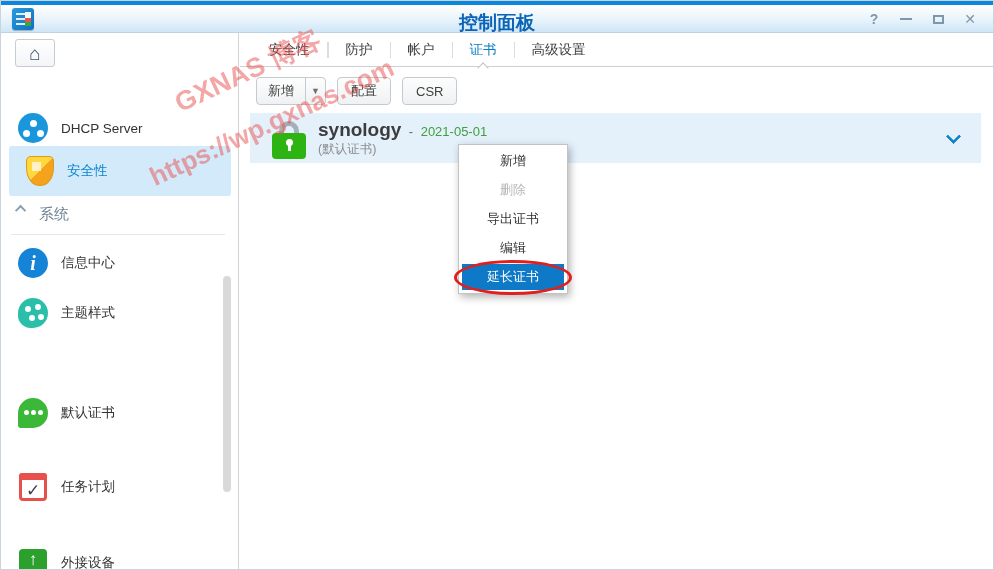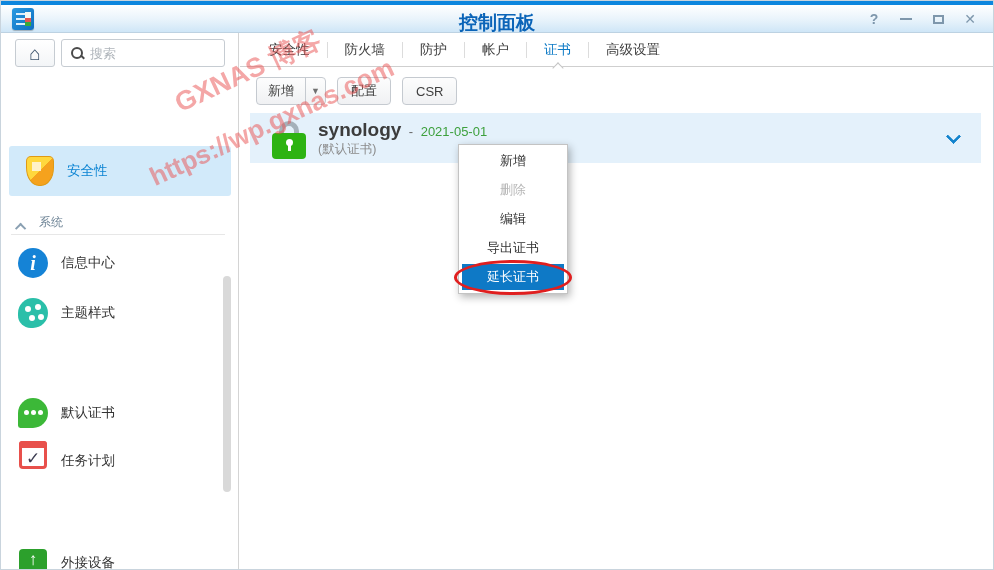--- a/index.html
+++ b/index.html
@@ -33,22 +33,22 @@
                display:flex; align-items:center; padding:0 8px; gap:6px; }
   .mag { position:relative; width:14px; height:14px; flex:0 0 auto; }
   .mag::before { content:""; position:absolute; left:1px; top:1px; width:8px; height:8px; border:2px solid #4a4a4a; border-radius:50%; }
   .mag::after { content:""; position:absolute; left:10px; top:10px; width:5px; height:2px; background:#4a4a4a; transform:rotate(45deg); }
   .searchbox input { border:none; outline:none; width:110px; font-size:13px; color:#333; background:transparent; }
   .searchbox input::placeholder { color:#aeb4ba; }
 
   .sitem { position:absolute; left:0; width:237px; height:50px; display:flex; align-items:center; gap:13px;
            padding-left:17px; font-size:13.5px; color:#333; cursor:pointer; }
   .sitem.selected { left:8px; width:222px; background:#d2eafa; border-radius:3px; color:#0d85d3; }
-  .sheader { position:absolute; left:17px; width:204px; height:26px; display:flex; align-items:flex-end; gap:13px;
-             font-size:12px; color:#6e8496;font-family:Liberation Mono, monospace; }
+  .sheader { position:absolute; left:17px; width:204px; height:26px; display:flex; align-items:flex-start; gap:13px;
+             font-size:15px; color:#6e8496;font-family:Liberation Mono, monospace; }
   .sheader .chev-up { width:8px; height:8px; border-top:2px solid #8aa0b2; border-left:2px solid #8aa0b2;
                       transform:rotate(45deg) translateY(2px); }
   .sdivider { position:absolute; left:10px; width:214px; height:1px; background:#e7e7e7; }
   .thumb { position:absolute; left:222px; top:243px; width:8px; height:216px; background:#d9d9d9; border-radius:4px; }
 
   
   .ic { position:relative; width:30px; height:30px; flex:0 0 auto; }
   .ic-dhcp { background:#1a96dc; border-radius:50%; }
   .ic-dhcp i { position:absolute; left:12px; top:7px; width:7px; height:7px; border-radius:50%; background:#fff;
                box-shadow:-7px 10px 0 #fff, 7px 10px 0 #fff; }
@@ -147,26 +147,28 @@
         </div>
       <div class="wbtn close">✕</div>
     </div>
   </div>
 
   <div class="sidebar">
     <div class="searchrow">
       <div class="homebtn">
           <span>⌂</span>
         </div>
-      <div class="searchbox">
-        <span class="mag"></span>
-        <input type="text" placeholder="搜索" style="">
-      </div>
-    </div>
-
+    </div>
+
+    <div class="sitem" style="top:70px;">
+      <span class="ic ic-dhcp">
+          <i></i>
+        </span>
+      <span>DHCP Server</span>
+    </div>
 
     <div class="sitem selected" style="top:113px;">
       <span class="ic ic-shield">
           <i></i>
         </span>
       <span>安全性</span>
     </div>
 
     <div class="sheader" style="top:172px;">
       <span class="chev-up"></span>
@@ -187,21 +189,21 @@
     </div>
 
 
     <div class="sitem" style="top:355px;">
       <span class="ic ic-notify">
           <i></i>
         </span>
       <span>默认证书</span>
     </div>
 
-    <div class="sitem" style="top:387px;align-items:flex-end;">
+    <div class="sitem" style="top:429px;">
       <span class="ic">
           <span class="ic-task" style="position:absolute;"></span>
         </span>
       <span>任务计划</span>
     </div>
 
 
     <div class="sitem" style="top:505px;">
       <span class="ic">
           <span class="ic-ext" style="position:absolute;"></span>
@@ -209,21 +211,20 @@
       <span>外接设备</span>
     </div>
 
     <div class="thumb"></div>
   </div>
 
   <div class="main">
     <div class="tabbar">
       <div class="tab">安全性</div>
       <div class="tabsep"></div>
-      <div class="tab">防火墙</div>
       <div class="tabsep"></div>
       <div class="tab">防护</div>
       <div class="tabsep"></div>
       <div class="tab">帐户</div>
       <div class="tabsep"></div>
       <div class="tab active">
         <span>证书</span>
         <span class="notch"></span>
       </div>
       <div class="tabsep"></div>
@@ -254,22 +255,22 @@
         </div>
         <div class="certsub">(默认证书)</div>
       </div>
       <div class="rowchev"></div>
     </div>
   </div>
 
   <div class="menu">
     <div class="mitem">新增</div>
     <div class="mitem disabled">删除</div>
+    <div class="mitem">导出证书</div>
     <div class="mitem">编辑</div>
-    <div class="mitem">导出证书</div>
     <div class="mitem highlight">延长证书</div>
   </div>
   <div class="redellipse"></div>
 
   <div class="wm wm1">GXNAS 博客</div>
   <div class="wm wm2">https://wp.gxnas.com</div>
 
 </div>
 
 </body></html>

